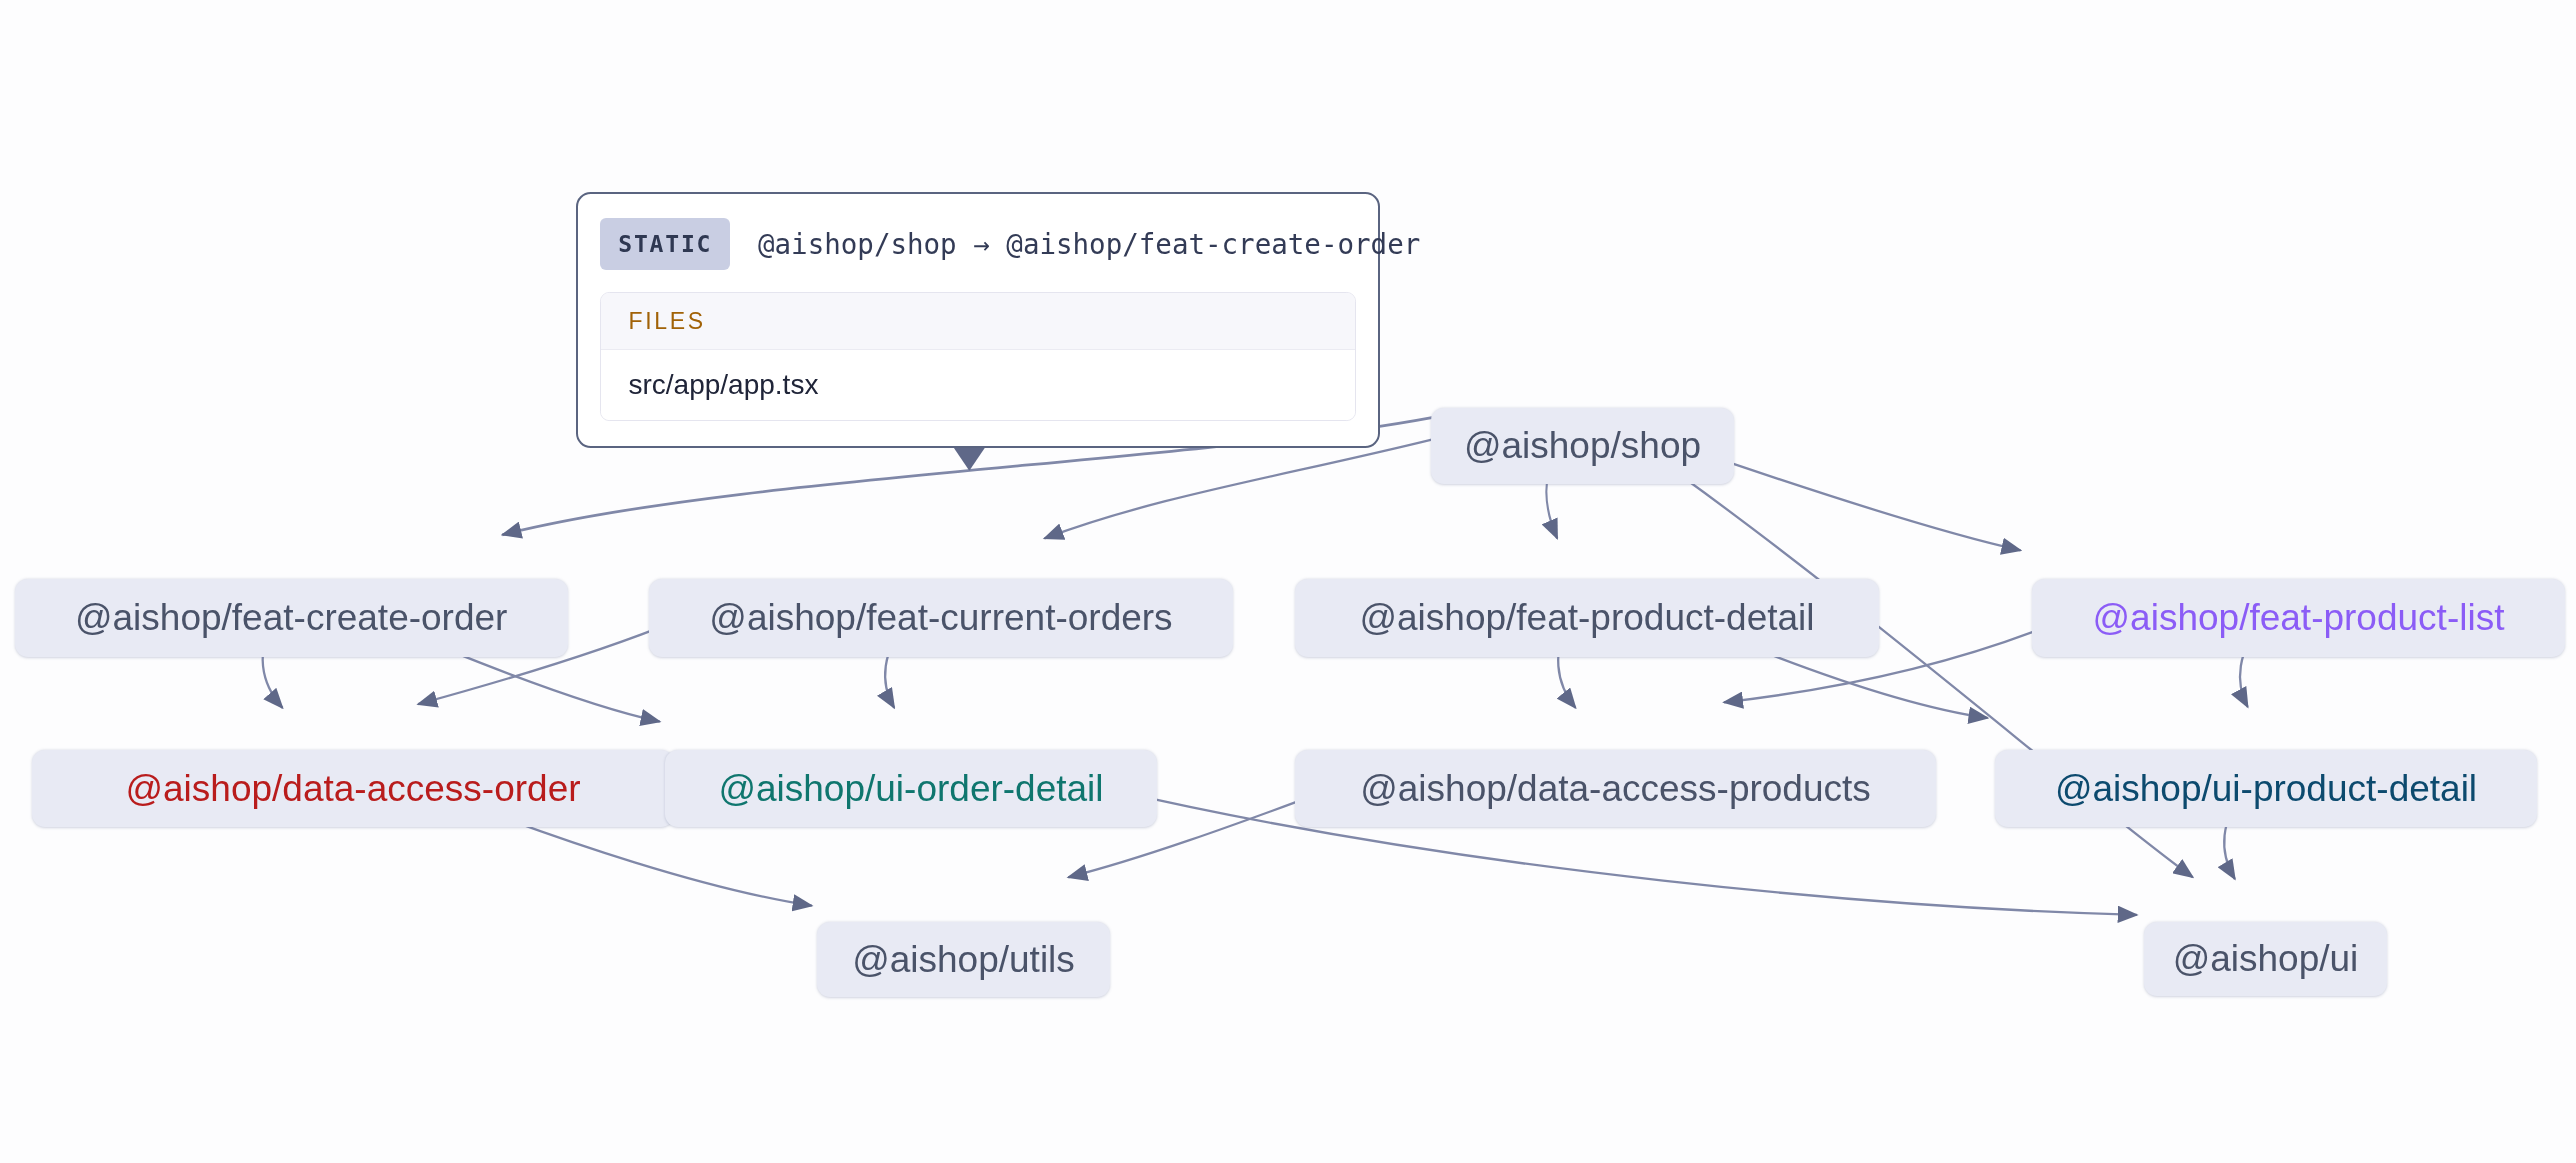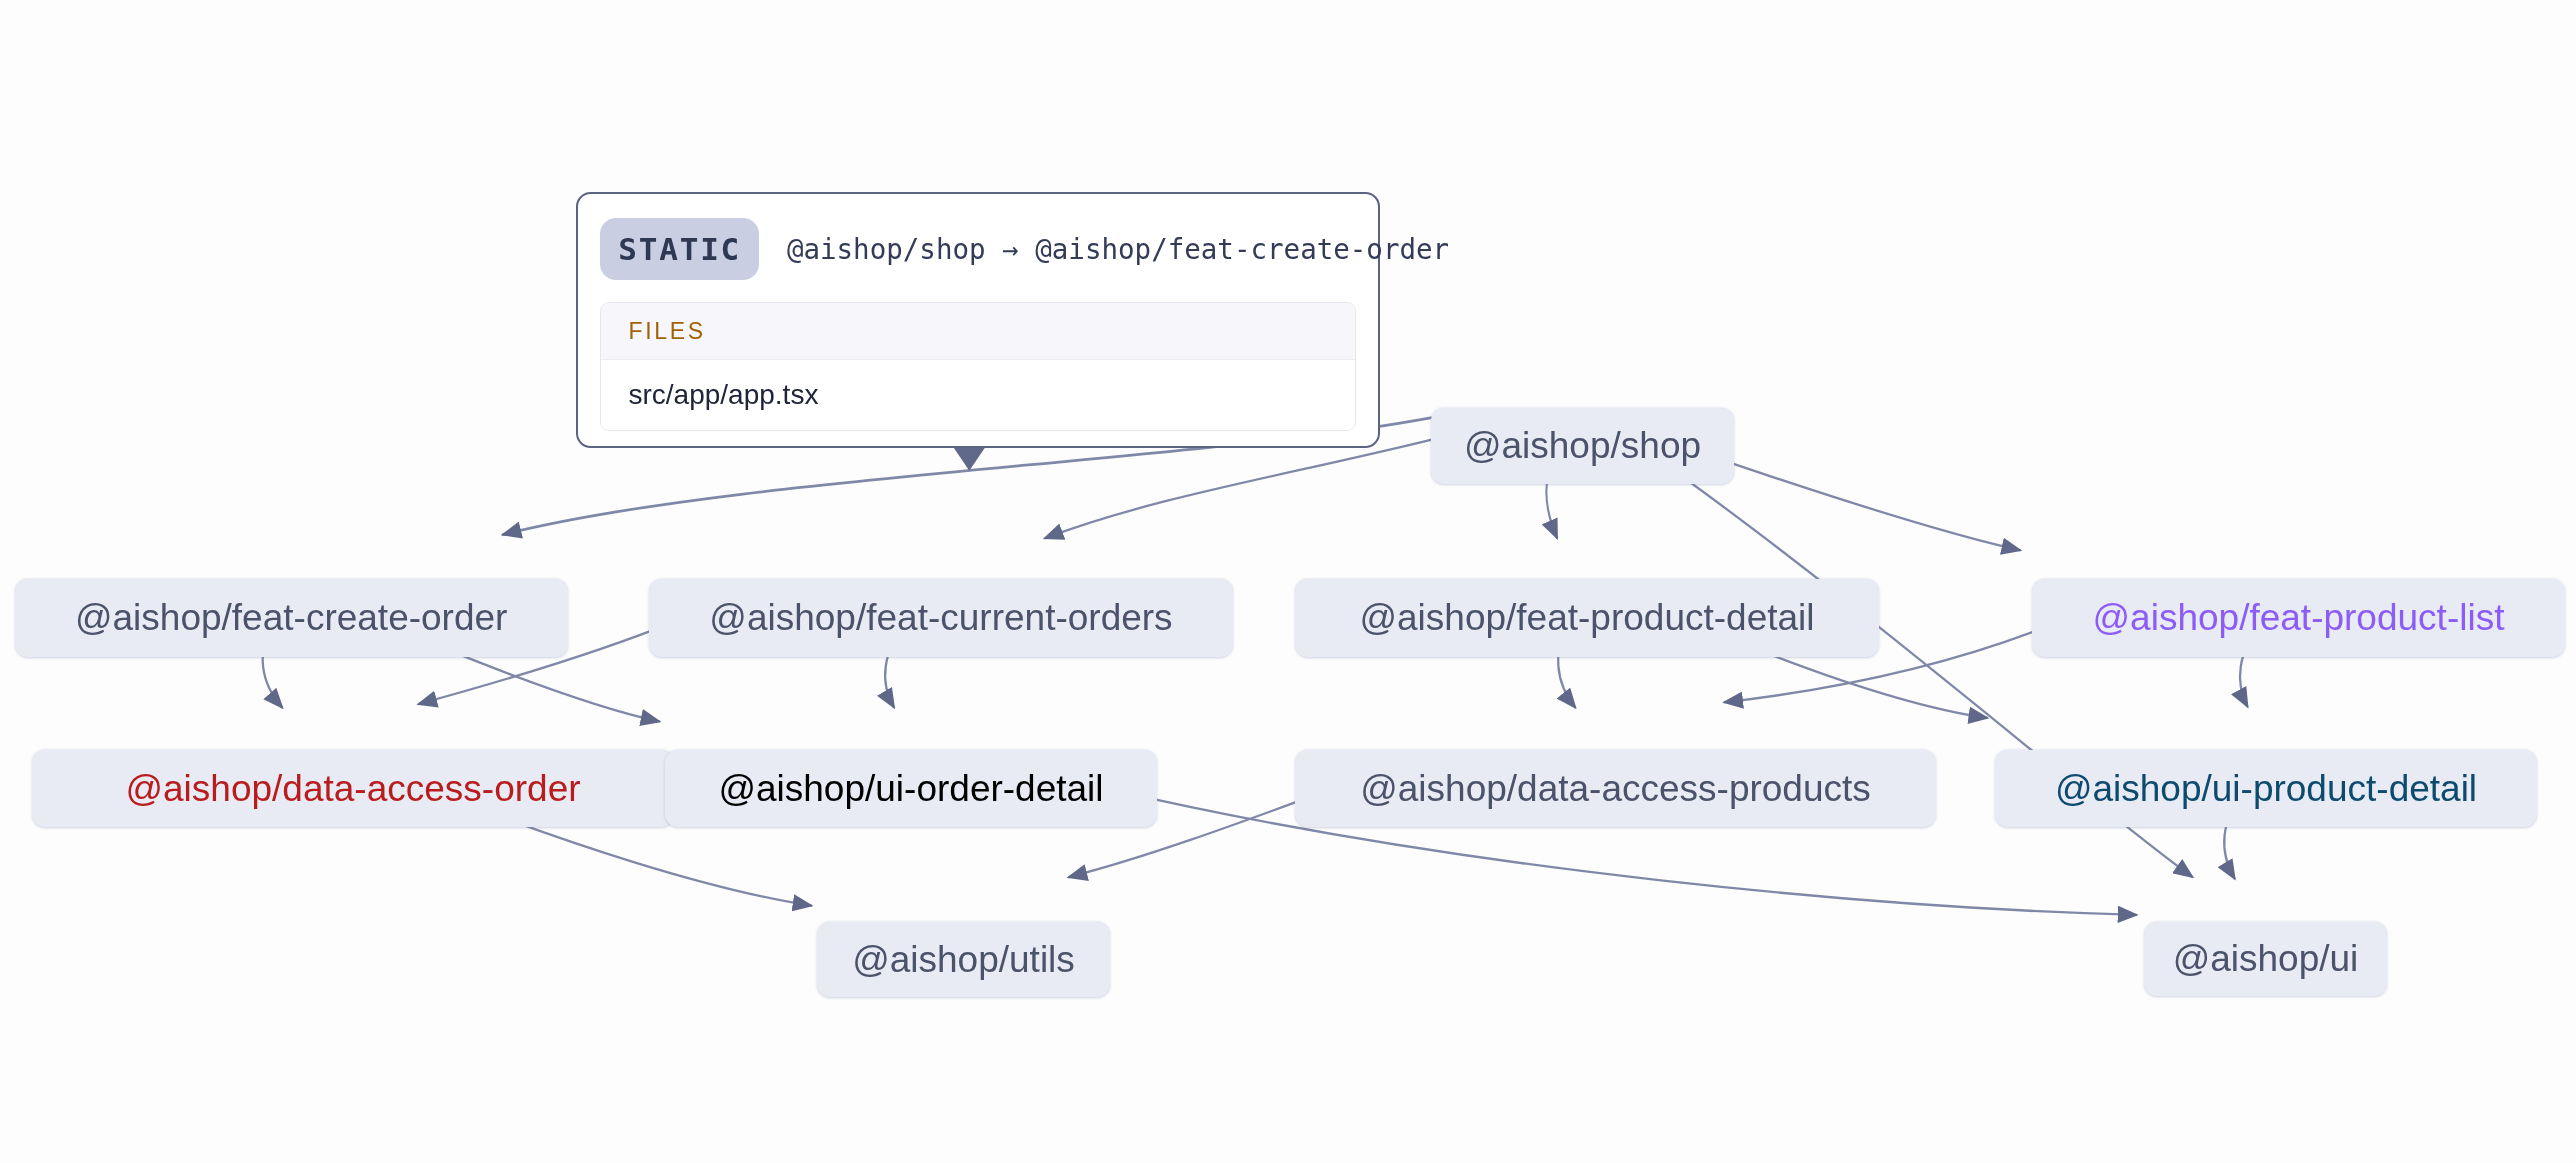--- a/index.html
+++ b/index.html
@@ -44,24 +44,24 @@
   .tooltip-head {
     display: flex; align-items: center; gap: 27.5px;
     margin-bottom: 22px;
   }
   .badge {
     display: inline-flex; align-items: center; justify-content: center;
     background: #c9cee3;
     color: #2f3852;
     font-family: "DejaVu Sans Mono", monospace;
     font-weight: bold;
-    font-size: 31px;
+    font-size: 23px;
     letter-spacing: 1.8px;
     padding: 13px 18.3px;
-    border-radius: 16px;
+    border-radius: 6px;
   }
   .tooltip-title {
     font-family: "DejaVu Sans Mono", monospace;
     font-size: 27.5px;
     color: #333b56;
     white-space: nowrap;
   }
   .files-box {
     border: 1.8px solid #e5e5ef;
     border-radius: 9.2px;
@@ -113,21 +113,21 @@
       <path d="M 2452 863 C 2424 895, 2422 930, 2440 960" fill="none" stroke="#8088a8" stroke-width="2.5" marker-end="url(#arrow)"></path>
     </svg>
 
   <div id="nodes">
       <div class="graph-node" style="left: 1431px; top: 371px; width: 303px; height: 76px; background: rgb(232, 234, 244); color: rgb(74, 83, 105);">@aishop/shop</div>
       <div class="graph-node" style="left: 14.7px; top: 542px; width: 553px; height: 78px; background: rgb(232, 234, 244); color: rgb(74, 83, 105);">@aishop/feat-create-order</div>
       <div class="graph-node" style="left: 649px; top: 542px; width: 584px; height: 78px; background: rgb(232, 234, 244); color: rgb(74, 83, 105);">@aishop/feat-current-orders</div>
       <div class="graph-node" style="left: 1295px; top: 542px; width: 584px; height: 78px; background: rgb(232, 234, 244); color: rgb(74, 83, 105);">@aishop/feat-product-detail</div>
       <div class="graph-node" style="left: 2032px; top: 542px; width: 533px; height: 78px; background: rgb(232, 234, 244); color: #8b5cf6;">@aishop/feat-product-list</div>
       <div class="graph-node" style="left: 32px; top: 713px; width: 642px; height: 77px; background: rgb(232, 234, 244); color: #b91c1c;">@aishop/data-access-order</div>
-      <div class="graph-node" style="left: 665px; top: 713px; width: 492px; height: 77px; background: rgb(232, 234, 244); color: #000000;">@aishop/ui-order-detail</div>
+      <div class="graph-node" style="left: 665px; top: 713px; width: 492px; height: 77px; background: rgb(232, 234, 244); color: #0f766e;">@aishop/ui-order-detail</div>
       <div class="graph-node" style="left: 1295px; top: 713px; width: 641px; height: 77px; background: rgb(232, 234, 244); color: rgb(74, 83, 105); text-align: right;">@aishop/data-access-products</div>
       <div class="graph-node" style="left: 1995px; top: 713px; width: 542px; height: 77px; background: rgb(232, 234, 244); color: #0c4a6e;">@aishop/ui-product-detail</div>
       <div class="graph-node" style="left: 817px; top: 885px; width: 293px; height: 75px; background: rgb(232, 234, 244); color: rgb(74, 83, 105);">@aishop/utils</div>
       <div class="graph-node" style="left: 2144px; top: 885px; width: 243px; height: 74px; background: rgb(232, 234, 244); color: rgb(74, 83, 105);">@aishop/ui</div>
     </div>
 
   <div class="tooltip">
     <div class="tooltip-head">
       <span class="badge">STATIC</span>
       <span class="tooltip-title">@aishop/shop → @aishop/feat-create-order</span>

